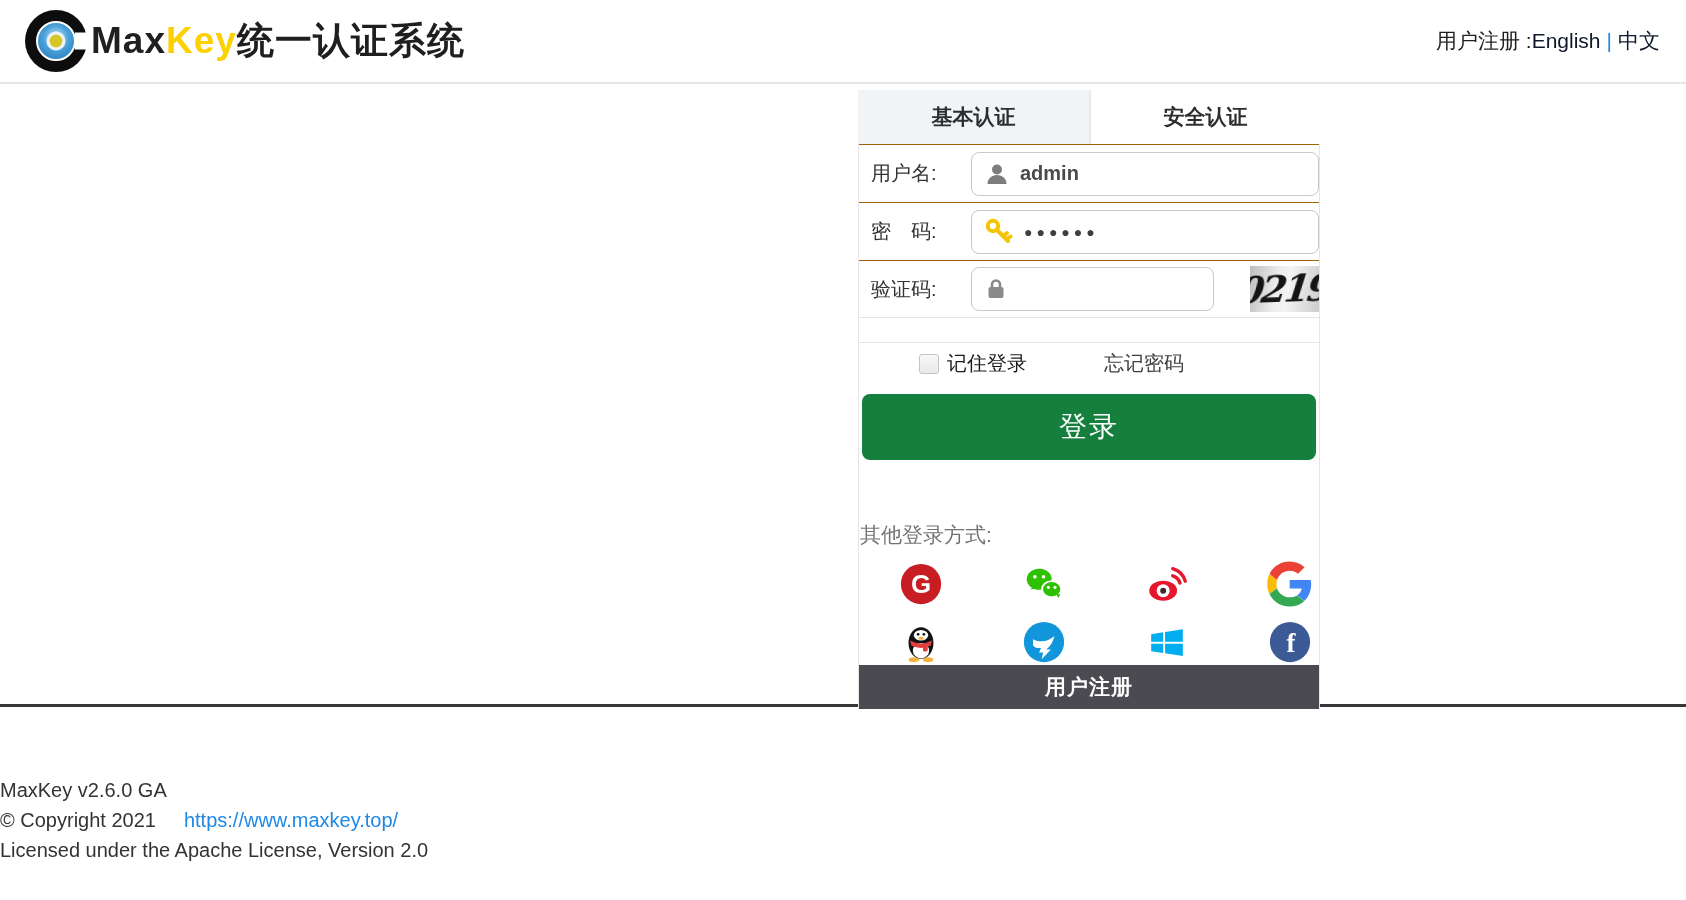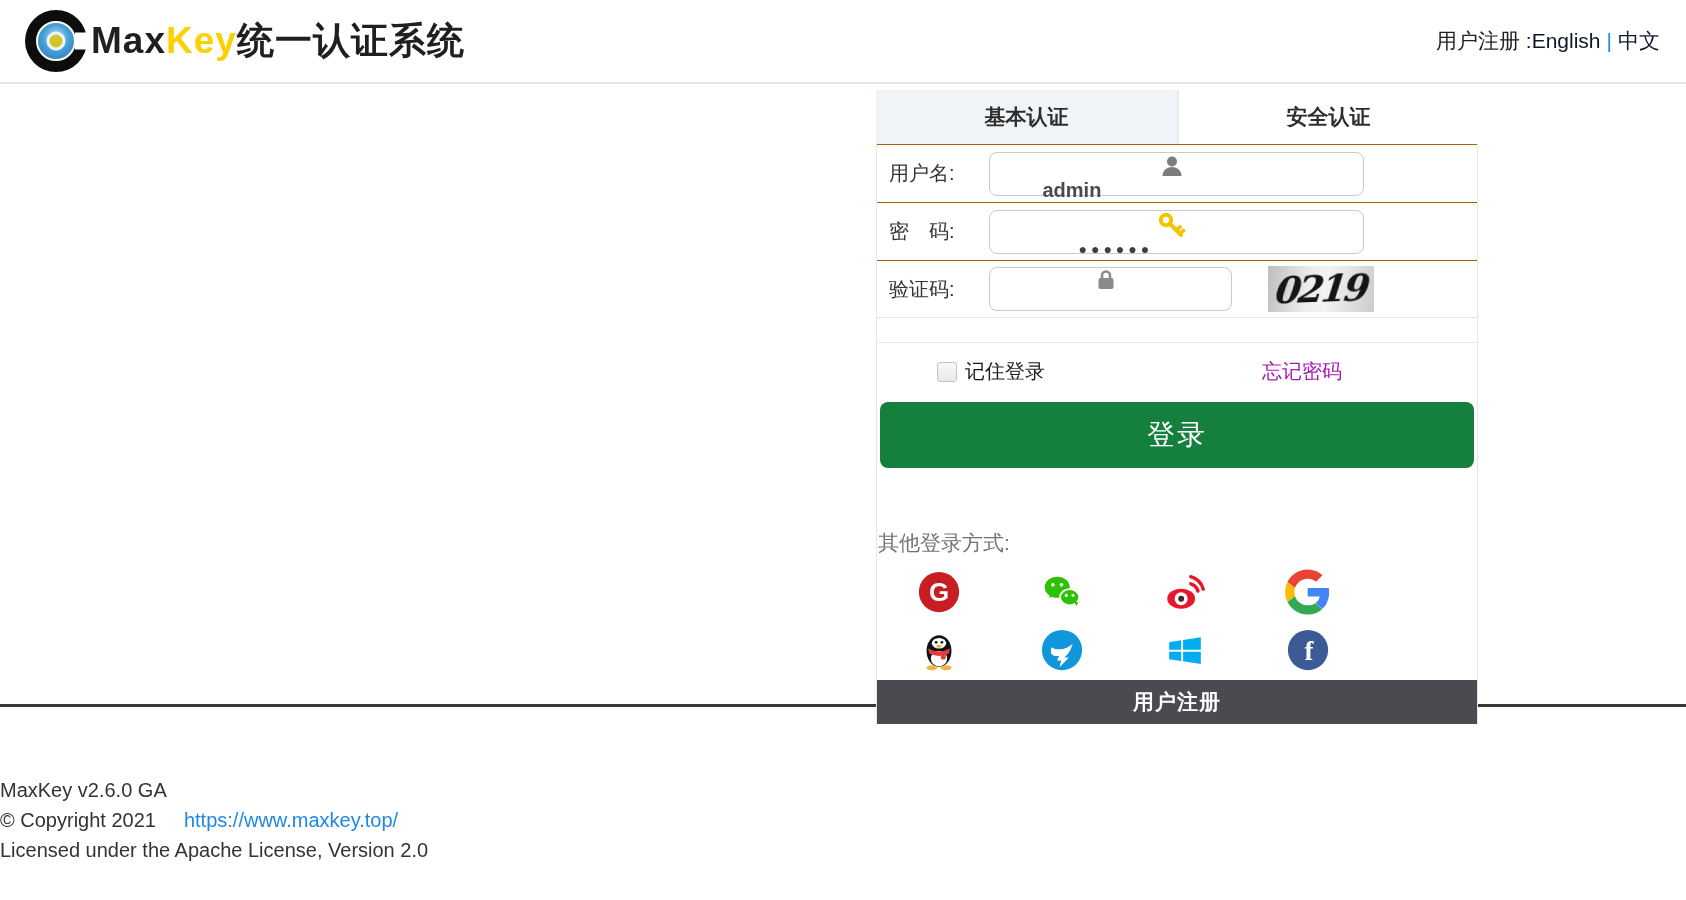--- a/index.html
+++ b/index.html
@@ -17,57 +17,57 @@
                  background: #d5c527; border: 3px solid #ecf5fb; }
   .app-title { margin-left: 4px; font-size: 37px; font-weight: 700; letter-spacing: 1px; color: #1f1f1f; white-space: nowrap; }
   .app-title .key { color: #fdd000; }
   .lang { margin-left: auto; font-size: 21px; color: #1f1f1f; white-space: nowrap; }
   .lang a { color: #0f172a; text-decoration: none; cursor: pointer; }
   .lang .sep { color: #1e88e5; margin: 0 6px; }
 
   
   .main { position: relative; height: 623px; border-bottom: 3px solid #383838; background: #fff; }
 
-  .panel { position: absolute; left: 876px; top: 6px; width: 602px; }
+  .panel { position: absolute; left: 858px; top: 6px; width: 462px; }
   .tabs { display: flex; height: 54px; }
   .tab { flex: 1 1 50%; display: flex; align-items: center; justify-content: center; font-size: 21px; font-weight: 700; color: #2d2d2d; cursor: pointer; }
   .tab.active { background: #f1f4f6; }
   .tab.inactive { background: #fff; border-left: 2px solid #e7eaec; }
 
   .panel-body { border-left: 1px solid #e6e6e6; border-right: 1px solid #e6e6e6; }
   .field-row { height: 58px; display: flex; align-items: center; padding-left: 12px; border-top: 1px solid #a16207; }
   .field-row.last { border-bottom: 1px solid #e4e4e4; }
   .field-label { width: 100px; font-size: 20px; color: #333; flex: 0 0 auto; }
-  .input-box { height: 44px; border: 1px solid #c9c9c9; border-radius: 8px; background: #fff; display: flex; align-items: center; padding: 0 12px; flex-direction: column; }
+  .input-box { height: 44px; border: 1px solid #c9c9c9; border-radius: 8px; background: #fff; display: flex; align-items: center; padding: 0 12px; }
   .input-box.wide { width: 375px; }
   .input-box.narrow { width: 243px; }
   .input-box .ficon { flex: 0 0 auto; margin-right: 10px; display: flex; }
   .input-box input { border: none; outline: none; flex: 1 1 auto; min-width: 0; font-family: inherit; font-size: 20px; color: #4a4a4a; font-weight: 700; background: transparent; }
   .input-box input.pwd { font-size: 14px; letter-spacing: 4px; color: #3c4043; }
   .captcha-img { width: 106px; height: 46px; margin-left: 36px; cursor: pointer; overflow: hidden;
                  background: linear-gradient(100deg, #bdbdbd 0%, #ececec 38%, #f3f3f3 55%, #cccccc 100%);
                  display: flex; align-items: center; justify-content: center; }
   .captcha-text { font-family: "DejaVu Serif", serif; font-size: 37px; font-weight: 700; font-style: italic; color: #151515;
                   transform: skewX(-9deg) rotate(-2deg); letter-spacing: -3px; filter: blur(0.7px); }
 
-  .remember-row { margin-top: 24px; border-top: 1px solid #e7e7e7; padding: 15px 0 16px; display: flex; align-items: center; }
+  .remember-row { margin-top: 24px; border-top: 1px solid #e7e7e7; padding: 7px 0 16px; display: flex; align-items: center; }
   .checkbox { width: 20px; height: 20px; margin-left: 60px; border: 1px solid #c3c3c3; border-radius: 3px;
               background: linear-gradient(#f8f8f8, #e9e9e9); cursor: pointer; flex: 0 0 auto; }
   .remember-label { margin-left: 8px; font-size: 20px; color: #1a1a1a; }
-  .forgot { margin-left: auto; margin-right: 135px; font-size: 20px; color: #a21caf; text-decoration: none; cursor: pointer; }
+  .forgot { margin-left: auto; margin-right: 135px; font-size: 20px; color: #404040; text-decoration: none; cursor: pointer; }
 
   .login-btn { display: block; width: calc(100% - 6px); margin: 1px 3px 0; height: 66px; background: #15803d; border: none; border-radius: 8px;
                color: #fff; font-size: 28px; font-family: inherit; letter-spacing: 2px; cursor: pointer; }
 
   .other-label { margin-top: 61px; padding-left: 1px; font-size: 21px; color: #737373; }
   .social-grid { margin-top: 12px; width: 492px; display: grid; grid-template-columns: repeat(4, 1fr); row-gap: 12px; justify-items: center; }
   .social { width: 46px; height: 46px; cursor: pointer; display: flex; align-items: center; justify-content: center; }
   .social svg { width: 46px; height: 46px; }
 
-  .register-bar { margin-top: 7px; height: 44px; background: #4a4a50; color: #fff; font-size: 21px; font-weight: 700;
+  .register-bar { height: 44px; background: #4a4a50; color: #fff; font-size: 21px; font-weight: 700;
                   display: flex; align-items: center; justify-content: center; letter-spacing: 1px; cursor: pointer; }
 
   
   .footer { padding-top: 68px; font-size: 20px; color: #333; line-height: 30px; }
   .footer a { color: #1e88e5; text-decoration: none; cursor: pointer; }
   .footer .copy-line a { margin-left: 28px; }
 </style>
 </head>
 <body>
 

